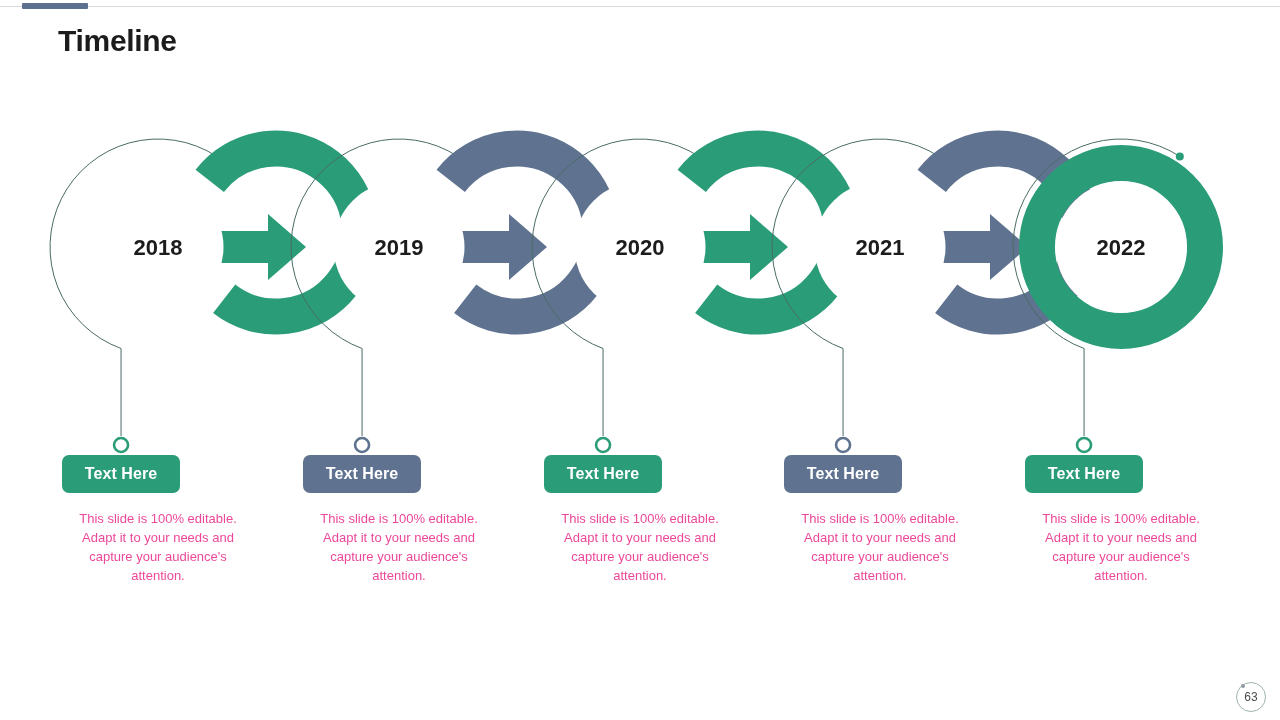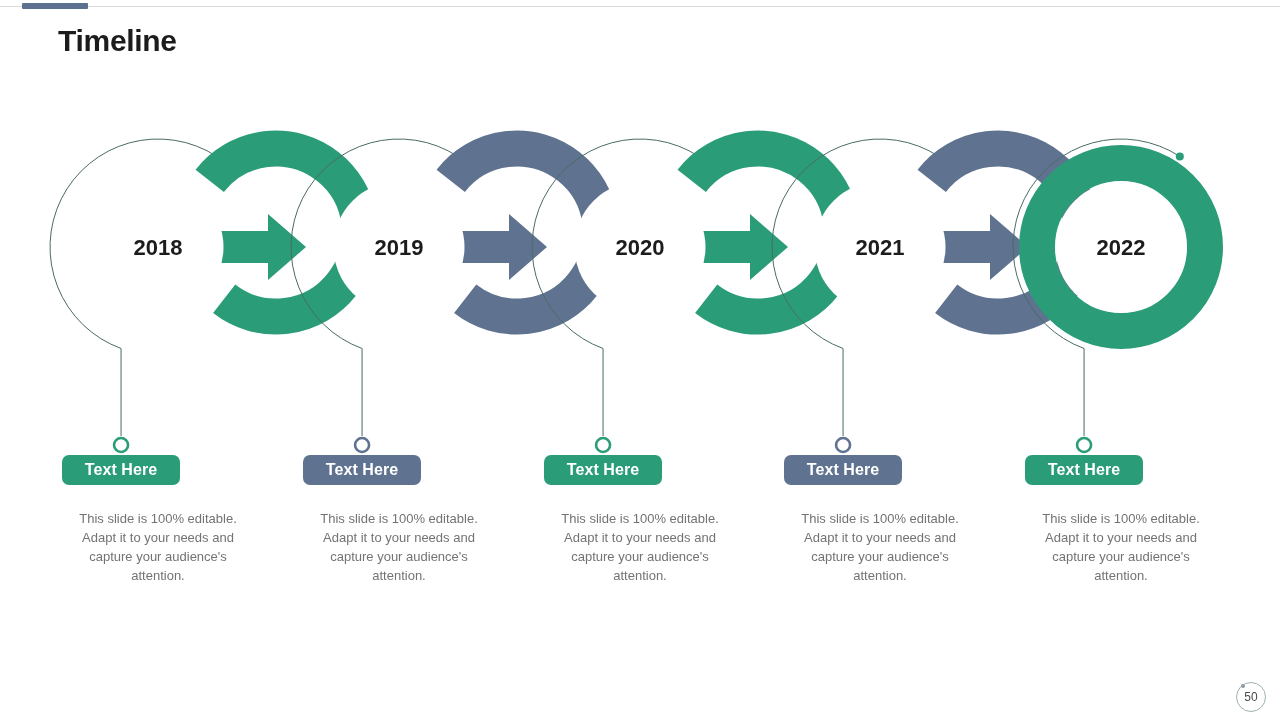--- a/index.html
+++ b/index.html
@@ -31,35 +31,35 @@
 
   
   #timeline-svg {
     position: absolute; left: 0; top: 0; width: 1280px; height: 720px;
     overflow: visible;
   }
 
   
   .pill {
     position: absolute;
-    height: 30px;
+    height: 38px;
     border-radius: 7px;
     display: flex; align-items: center; justify-content: center;
     color: #ffffff; font-size: 16px; font-weight: bold;
     letter-spacing: 0.1px;
   }
 
   
   .body-text {
     position: absolute;
     width: 168px;
     text-align: center;
     font-size: 13px;
     line-height: 19px;
-    color: #737373;
+    color: #ec4899;
   }
 
   
   .page-badge {
     position: absolute; right: 14px; bottom: 8px;
     width: 30px; height: 30px;
   }
   .page-badge .ring {
     position: absolute; left: 0; top: 0; width: 30px; height: 30px;
     border: 1px solid #9fb3ab; border-radius: 50%;
@@ -155,16 +155,16 @@
       <div class="body-text" style="left: 796px; top: 509px;">This slide is 100% editable. Adapt it to your needs and capture your audience's attention.</div>
       <div class="pill" style="left: 1025.06px; top: 455px; width: 118px; background: rgb(42, 157, 120);">
         <span>Text Here</span>
       </div>
       <div class="body-text" style="left: 1037px; top: 509px;">This slide is 100% editable. Adapt it to your needs and capture your audience's attention.</div>
     </div>
 
   <div class="page-badge">
     <div class="ring"></div>
     <div class="dot"></div>
-    <div class="num">50</div>
+    <div class="num">63</div>
   </div>
 
 </div>
 
 </body></html>

